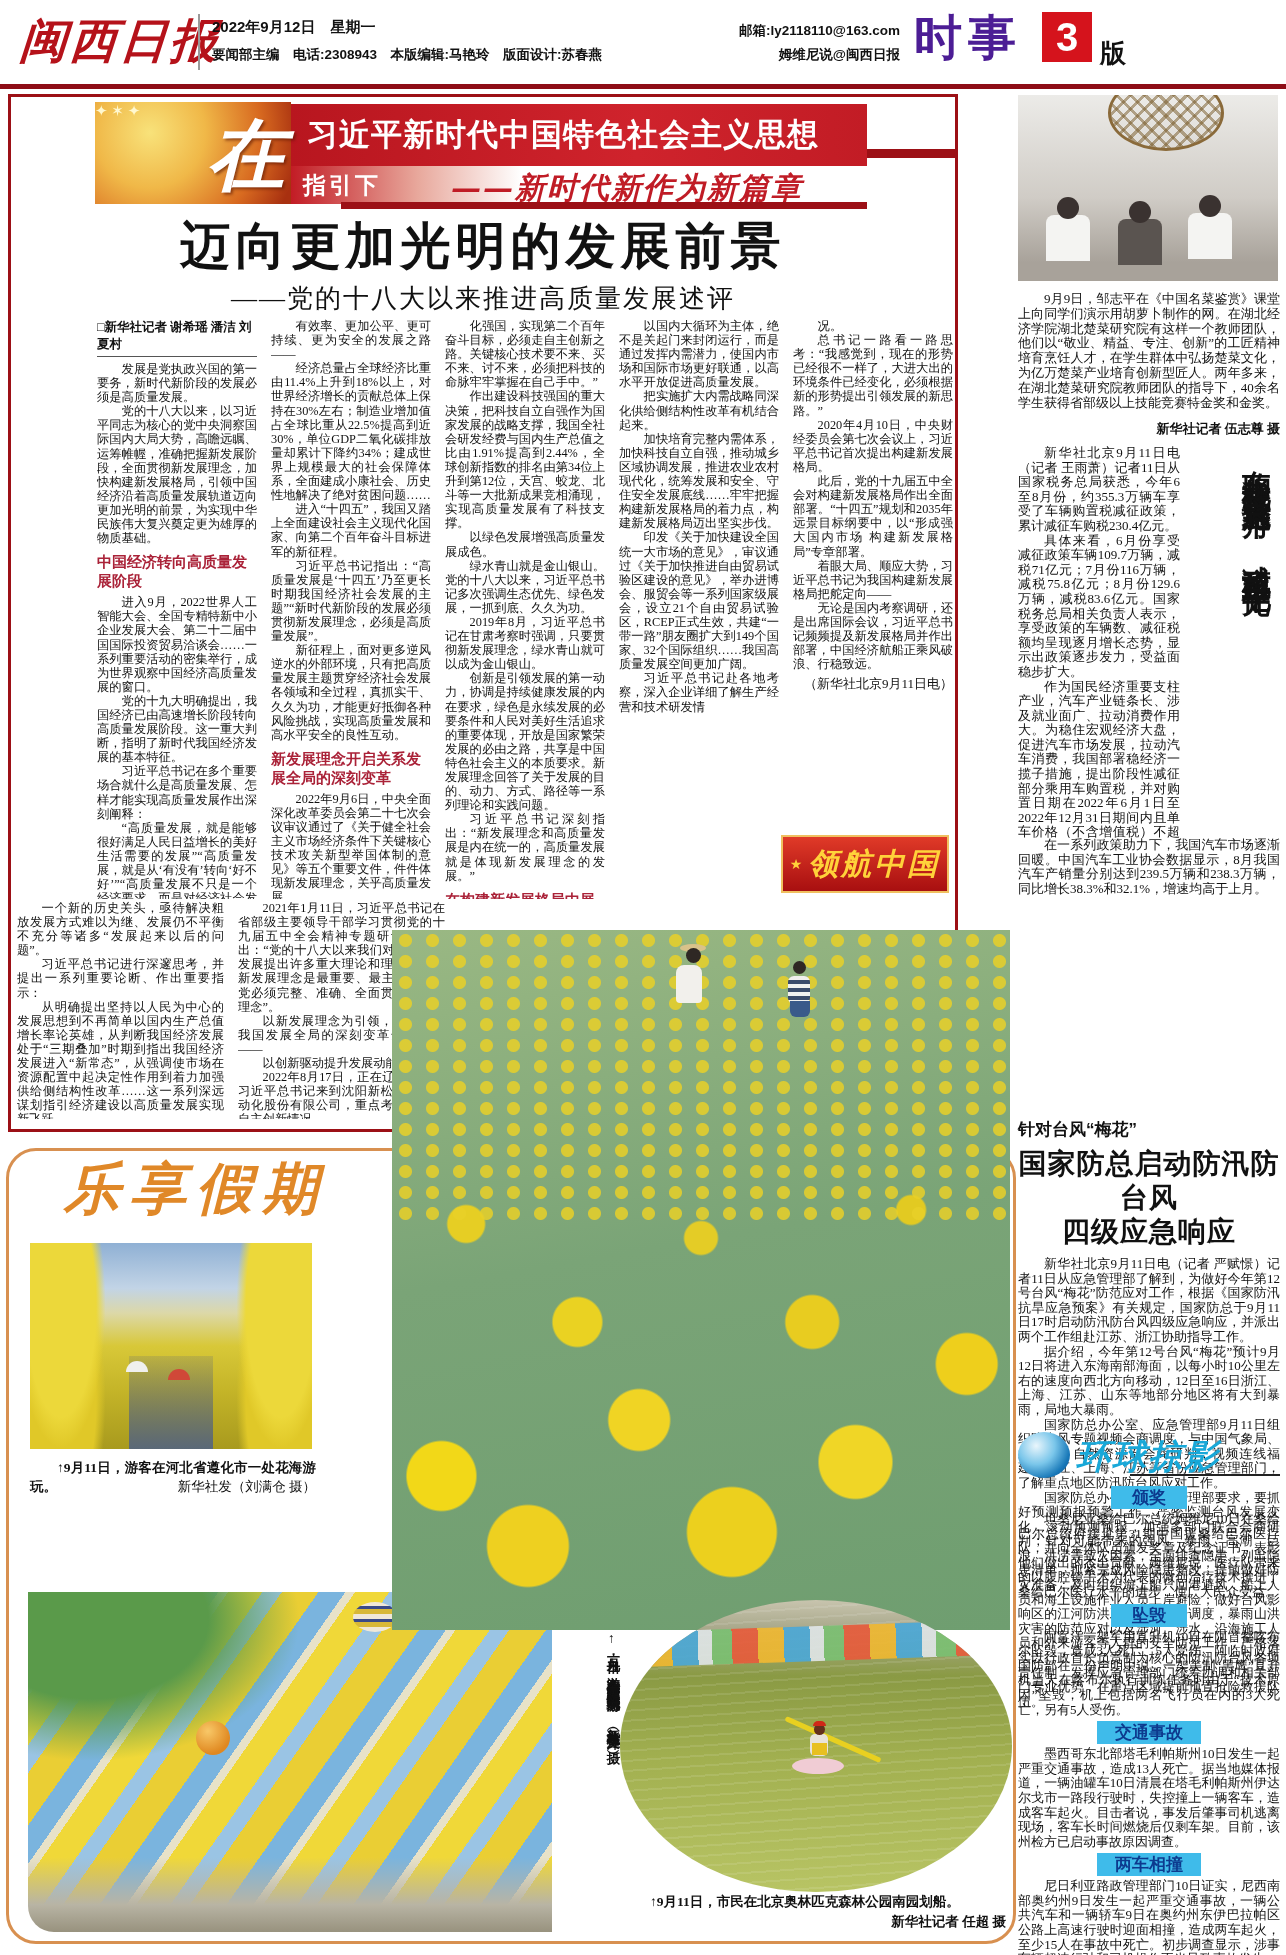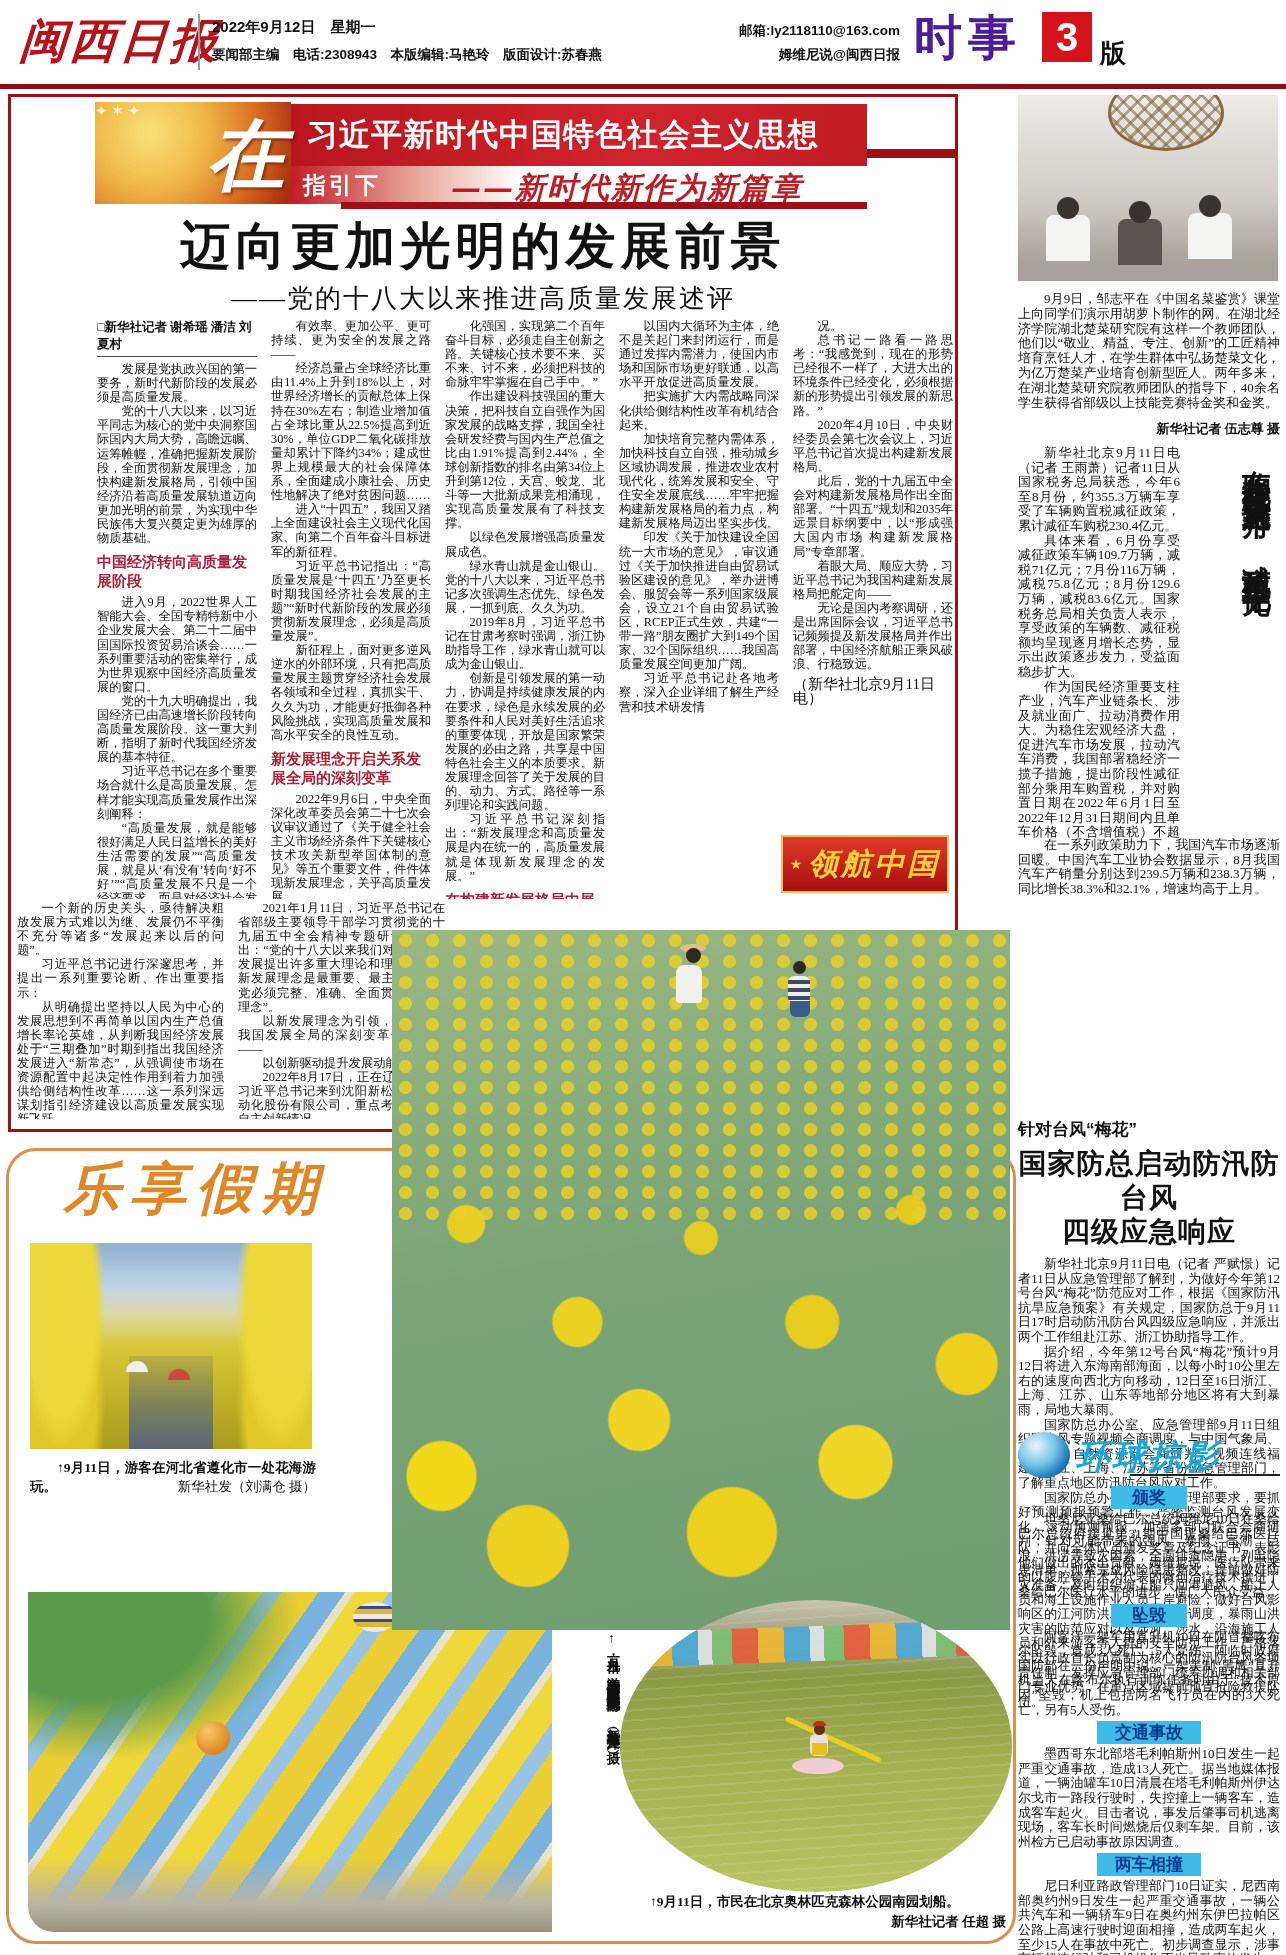--- a/index.html
+++ b/index.html
@@ -47,21 +47,21 @@
   .lead-headline{left:0;top:116px;width:944px;text-align:center;font-size:50px;font-weight:bold;
      font-family:"Liberation Sans",sans-serif;letter-spacing:5px;}
   .lead-dek{left:0;top:184px;width:944px;text-align:center;font-size:26px;letter-spacing:2px;}
 
   .lead-cols{left:86px;top:222px;width:856px;height:580px;display:flex;gap:14px;}
   .col{width:160px;height:580px;overflow:hidden;}
   .col p.para{font-size:12.3px;line-height:14.1px;text-align:justify;text-indent:2em;}
   .col p.byline{font-size:12.5px;font-weight:bold;border-bottom:1px solid #555;padding-bottom:3px;margin-bottom:5px;}
   .col p.colsub{color:#aa2238;font-weight:bold;font-size:15px;line-height:19px;
      font-family:"Liberation Sans",sans-serif;text-indent:0;margin:7px 0 5px;}
-  .col p.endnote{font-size:15px;line-height:14.1px;text-indent:0;margin-top:6px;}
+  .col p.endnote{font-size:13px;line-height:14.1px;text-align:right;text-indent:0;margin-top:6px;}
 
   .lead-cont{left:6px;top:804px;width:428px;height:218px;display:flex;gap:14px;}
   .colw{width:207px;height:218px;overflow:hidden;}
   .colw p.para{font-size:12.3px;line-height:14.1px;text-align:justify;text-indent:2em;}
 
   .pilot-badge{right:6px;top:738px;width:164px;height:54px;background:linear-gradient(#e03a28,#a80f10);
      border:2px solid #f0c060;display:flex;align-items:center;justify-content:center;z-index:4;}
   .pilot-badge .stars{color:#ffd23a;font-size:14px;margin-right:6px;}
   .pilot-badge .txt{color:#ffd23a;font-size:30px;font-weight:bold;font-style:italic;letter-spacing:3px;
      font-family:"DejaVu Serif",serif;}
@@ -225,21 +225,21 @@
           <p class="para">习近平总书记指出：“高质量发展是‘十四五’乃至更长时期我国经济社会发展的主题”“新时代新阶段的发展必须贯彻新发展理念，必须是高质量发展”。</p>
           <p class="para">新征程上，面对更多逆风逆水的外部环境，只有把高质量发展主题贯穿经济社会发展各领域和全过程，真抓实干、久久为功，才能更好抵御各种风险挑战，实现高质量发展和高水平安全的良性互动。</p>
           <p class="colsub">新发展理念开启关系发展全局的深刻变革</p>
           <p class="para">2022年9月6日，中央全面深化改革委员会第二十七次会议审议通过了《关于健全社会主义市场经济条件下关键核心技术攻关新型举国体制的意见》等五个重要文件，件件体现新发展理念，关乎高质量发展。</p>
         </div>
       <div class="col">
           <p class="para">化强国，实现第二个百年奋斗目标，必须走自主创新之路。关键核心技术要不来、买不来、讨不来，必须把科技的命脉牢牢掌握在自己手中。”</p>
           <p class="para">作出建设科技强国的重大决策，把科技自立自强作为国家发展的战略支撑，我国全社会研发经费与国内生产总值之比由1.91%提高到2.44%，全球创新指数的排名由第34位上升到第12位，天宫、蛟龙、北斗等一大批新成果竞相涌现，实现高质量发展有了科技支撑。</p>
           <p class="para">以绿色发展增强高质量发展成色。</p>
           <p class="para">绿水青山就是金山银山。党的十八大以来，习近平总书记多次强调生态优先、绿色发展，一抓到底、久久为功。</p>
-          <p class="para">2019年8月，习近平总书记在甘肃考察时强调，浙江协助指导工作，绿水青山就可以成为金山银山。</p>
+          <p class="para">2019年8月，习近平总书记在甘肃考察时强调，只要贯彻新发展理念，绿水青山就可以成为金山银山。</p>
           <p class="para">创新是引领发展的第一动力，协调是持续健康发展的内在要求，绿色是永续发展的必要条件和人民对美好生活追求的重要体现，开放是国家繁荣发展的必由之路，共享是中国特色社会主义的本质要求。新发展理念回答了关于发展的目的、动力、方式、路径等一系列理论和实践问题。</p>
           <p class="para">习近平总书记深刻指出：“新发展理念和高质量发展是内在统一的，高质量发展就是体现新发展理念的发展。”</p>
           <p class="colsub">在构建新发展格局中展现新作为</p>
         </div>
       <div class="col">
           <p class="para">以国内大循环为主体，绝不是关起门来封闭运行，而是通过发挥内需潜力，使国内市场和国际市场更好联通，以高水平开放促进高质量发展。</p>
           <p class="para">把实施扩大内需战略同深化供给侧结构性改革有机结合起来。</p>
           <p class="para">加快培育完整内需体系，加快科技自立自强，推动城乡区域协调发展，推进农业农村现代化，统筹发展和安全、守住安全发展底线……牢牢把握构建新发展格局的着力点，构建新发展格局迈出坚实步伐。</p>
           <p class="para">印发《关于加快建设全国统一大市场的意见》，审议通过《关于加快推进自由贸易试验区建设的意见》，举办进博会、服贸会等一系列国家级展会，设立21个自由贸易试验区，RCEP正式生效，共建“一带一路”朋友圈扩大到149个国家、32个国际组织……我国高质量发展空间更加广阔。</p>
           <p class="para">习近平总书记赴各地考察，深入企业详细了解生产经营和技术研发情</p>

